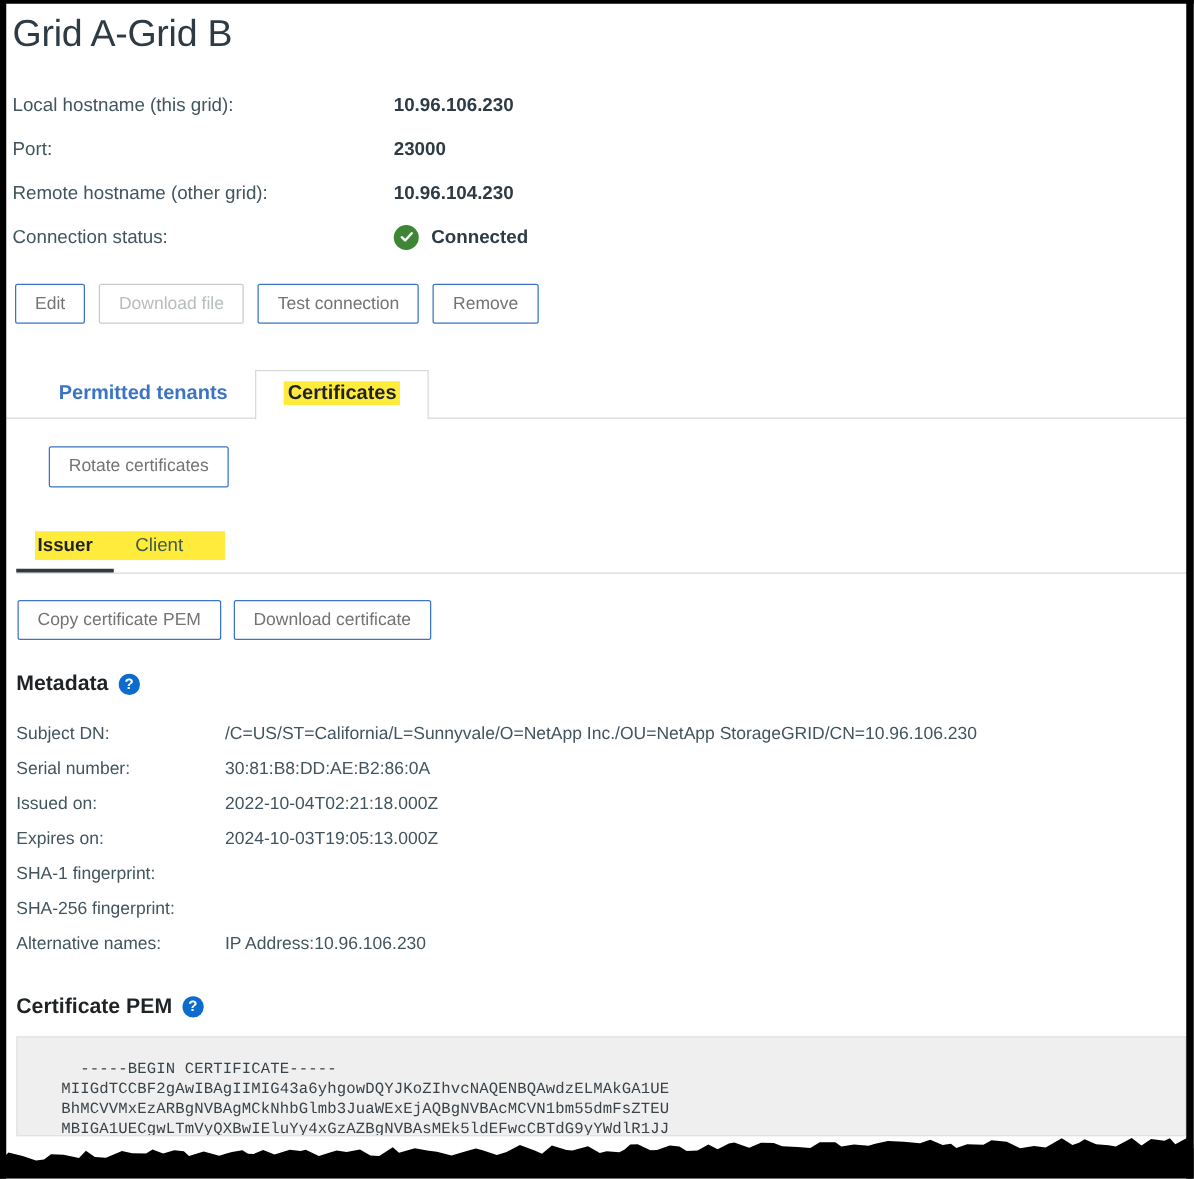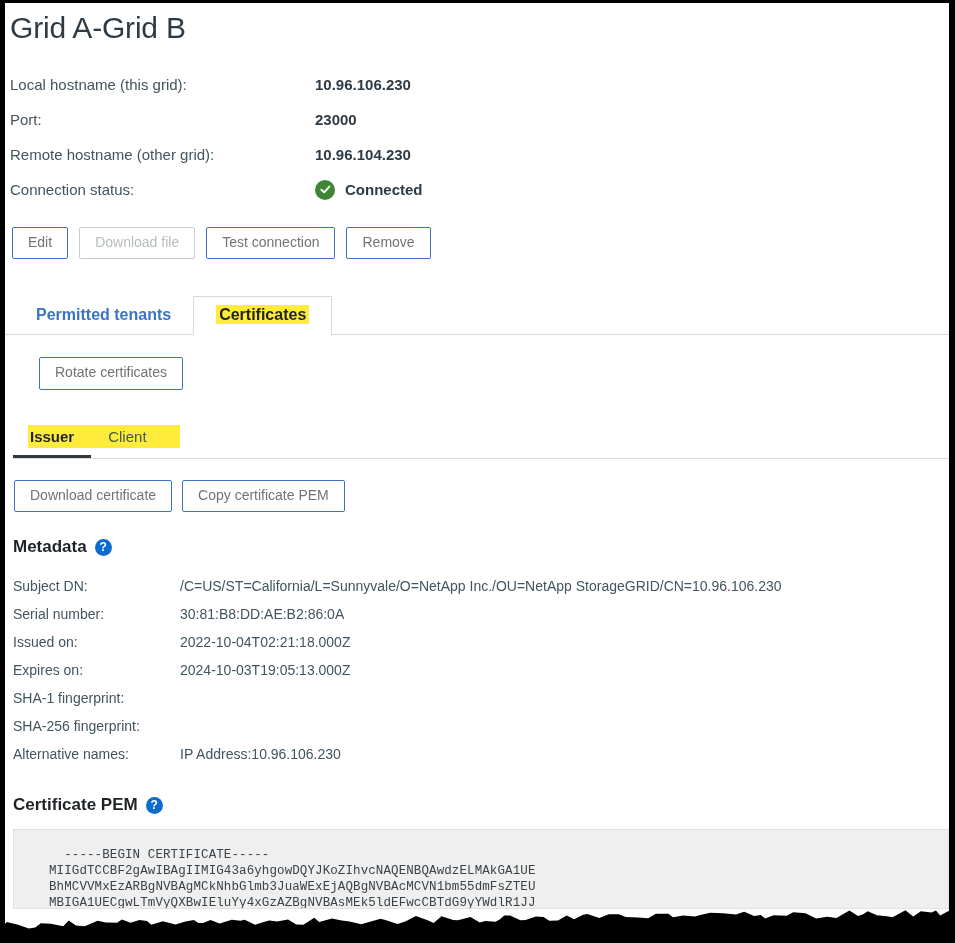--- a/index.html
+++ b/index.html
@@ -85,21 +85,21 @@
     position: relative;
     margin: 32px 0 0 0;
     height: 44px;
   }
   .tabs::after {
     content: "";
     position: absolute; left: 0; bottom: 0;
     width: 944px; height: 1px;
     background: #d8dada;
   }
-  .tabs-inner { display: flex; align-items: flex-end; height: 44px; padding-left: 9px; }
+  .tabs-inner { display: flex; align-items: flex-end; height: 44px; padding-left: 20px; }
   .tab {
     font-size: 16px;
     font-weight: bold;
     padding: 10px 22px 12px;
     cursor: pointer;
     position: relative;
     line-height: 1.1;
   }
   .tab.link { color: #3b74c4; }
   .tab.active {
@@ -281,22 +281,22 @@
       <div class="subtab active">
         <span>Issuer</span>
       </div>
       <div class="subtab inactive">
         <span>Client</span>
       </div>
     </div>
   </div>
 
   <div class="cert-btn-row">
+    <button class="btn">Copy certificate PEM</button>
     <button class="btn">Download certificate</button>
-    <button class="btn">Copy certificate PEM</button>
   </div>
 
   <div class="section-head">
     <span>Metadata</span>
     <span class="help-icon">?</span>
   </div>
 
   <div class="meta-table">
     <div class="meta-row">
       <div class="meta-label">Subject DN:</div>

